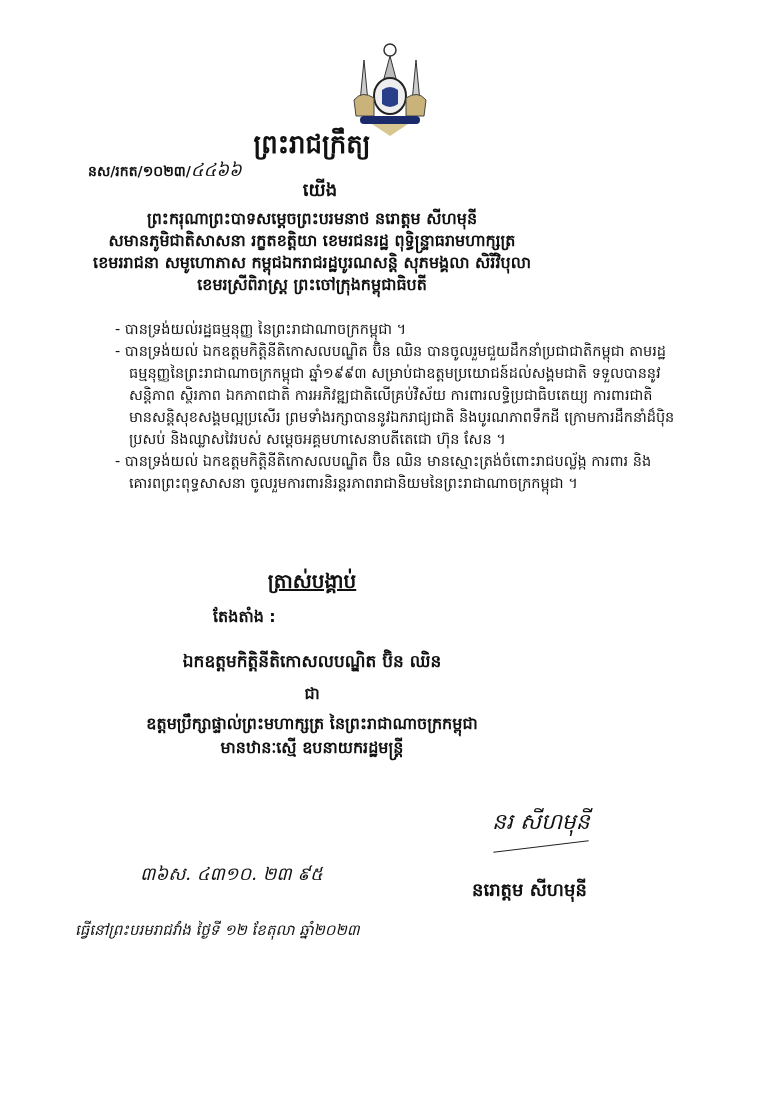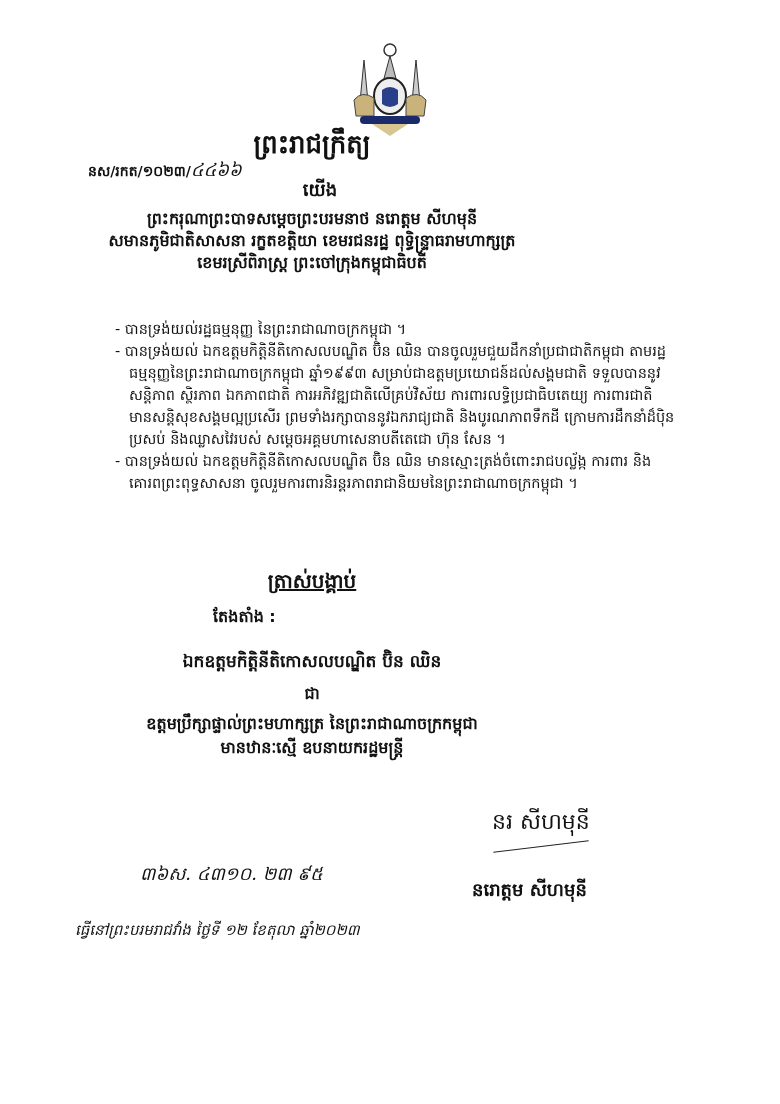--- a/index.html
+++ b/index.html
@@ -14,21 +14,21 @@
     .we { top:178px; font-size:18px; font-weight:bold;padding-left:8px; }
     .king { top:208px; font-size:16px; font-weight:bold; line-height:22px; }
     .body { left:115px; width:560px; top:318px; font-size:14.5px; line-height:22px; }
     .bullet { margin:0 0 0 0; padding-left:14px; text-indent:-14px; }
     .b { font-weight:normal; }
     .order { top:568px; font-size:20px; font-weight:bold;text-decoration:underline; }
     .appoint-label { left:213px; top:606px; font-size:16px; font-weight:bold; }
     .appointee { top:650px; font-size:17px; font-weight:bold; }
     .as { top:683px; font-size:16px; font-weight:bold; }
     .position { top:712px; font-size:16px; font-weight:bold; line-height:24px; }
-    .sig { left:492px; top:808px; font-size:22px; font-family:"DejaVu Serif", serif; }
+    .sig { left:492px; top:808px; font-size:22px; font-style:italic; font-family:"DejaVu Serif", serif; }
     .sigline { left:493px; top:846px; width:96px; height:1px; background:#222; transform:rotate(-7deg); }
     .signer { left:472px; top:878px; font-size:18px; font-weight:bold; }
     .regno { left:140px; top:862px; font-size:18px; font-style:italic; font-family:"DejaVu Serif", serif; }
     .date { left:75px; top:920px; font-size:15px; font-style:italic; }
   </style>
 </head>
 <body>
 
 <svg class="abs emblem" viewBox="0 0 96 100">
   <circle cx="48" cy="10" r="6" fill="none" stroke="#333" stroke-width="1.5"></circle>
@@ -47,20 +47,21 @@
 
 <div class="abs refno">
   <span>នស/រកត/១០២៣/</span><span class="refhand">៤៤៦៦</span>
 </div>
 
 <div class="abs center we">យើង</div>
 
 <div class="abs center king">
   <div>ព្រះករុណាព្រះបាទសម្តេចព្រះបរមនាថ នរោត្តម សីហមុនី</div>
   <div>សមានភូមិជាតិសាសនា រក្ខតខត្តិយា ខេមរជនរដ្ឋ ពុទ្ធិន្ទ្រាធរាមហាក្សត្រ</div>
+  <div>ខេមររាជនា សមូហោភាស កម្ពុជឯករាជរដ្ឋបូរណសន្តិ សុភមង្គលា សិរីវិបុលា</div>
   <div>ខេមរស្រីពិរាស្ត្រ ព្រះចៅក្រុងកម្ពុជាធិបតី</div>
 </div>
 
 <div class="abs body">
   <p class="bullet">
     <span>- បានទ្រង់យល់រដ្ឋធម្មនុញ្ញ នៃព្រះរាជាណាចក្រកម្ពុជា ។</span>
   </p>
   <p class="bullet">
     <span>- បានទ្រង់យល់ </span><span class="b">ឯកឧត្តមកិត្តិនីតិកោសលបណ្ឌិត </span><span class="b">ប៊ិន ឈិន</span><span> បានចូលរួមជួយដឹកនាំប្រជាជាតិកម្ពុជា តាមរដ្ឋធម្មនុញ្ញនៃព្រះរាជាណាចក្រកម្ពុជា ឆ្នាំ១៩៩៣ សម្រាប់ជាឧត្តមប្រយោជន៍ដល់សង្គមជាតិ ទទួលបាននូវសន្តិភាព ស្ថិរភាព ឯកភាពជាតិ ការអភិវឌ្ឍជាតិលើគ្រប់វិស័យ ការពារលទ្ធិប្រជាធិបតេយ្យ ការពារជាតិ មានសន្តិសុខសង្គមល្អប្រសើរ ព្រមទាំងរក្សាបាននូវឯករាជ្យជាតិ និងបូរណភាពទឹកដី ក្រោមការដឹកនាំដ៏ប៉ិនប្រសប់ និងឈ្លាសវៃរបស់ សម្តេចអគ្គមហាសេនាបតីតេជោ </span><span class="b">ហ៊ុន សែន</span><span> ។</span>
   </p>

